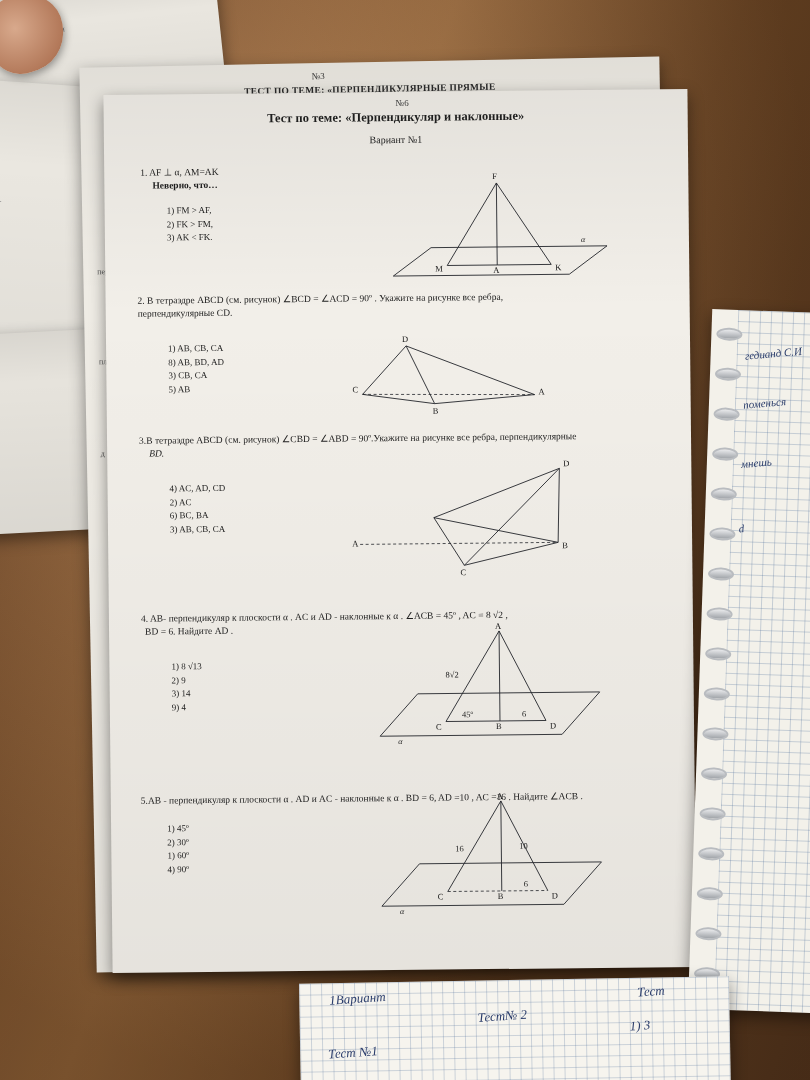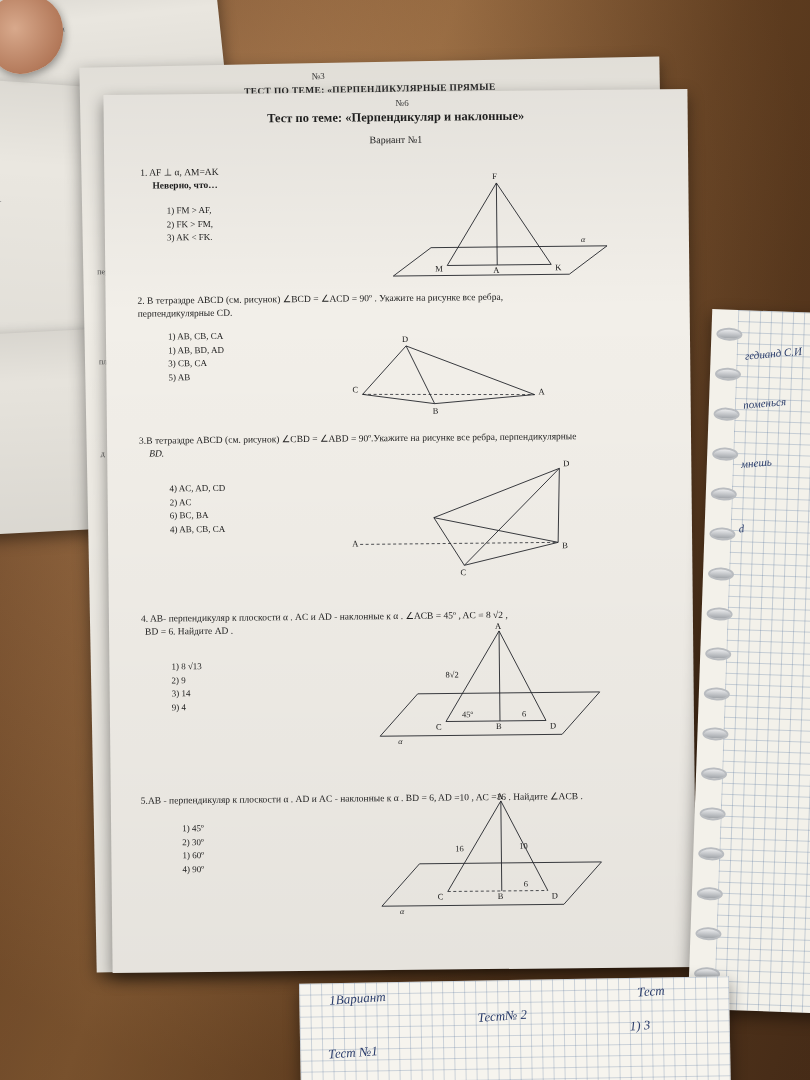--- a/index.html
+++ b/index.html
@@ -229,23 +229,23 @@
       <text class="lbl2" x="108" y="10">F</text>
       <text class="lbl2" x="50" y="102">M</text>
       <text class="lbl2" x="108" y="104">A</text>
       <text class="lbl2" x="170" y="102">K</text>
       <text class="lbl" x="196" y="74">α</text>
     </svg>
   </div>
 
   <div class="q" style="left:32px;top:200px;width:520px">2. В тетраэдре ABCD (см. рисунок) ∠BCD = ∠ACD = 90º . Укажите на рисунке все ребра,</div>
   <div class="q" style="left:32px;top:213px;width:520px">перпендикулярные CD.</div>
-  <div class="opts" style="left:62px;top:236px">
+  <div class="opts" style="left:62px;top:248px">
     <div>1) AB, CB, CA</div>
-    <div>1) AB, BD, AD</div>
+    <div>8) AB, BD, AD</div>
     <div>3) CB, CA</div>
     <div>5) AB</div>
   </div>
 
   <div class="fig" style="left:240px;top:238px">
     <svg width="260" height="90" viewBox="0 0 260 90">
       <path class="ln" d="M60,16 L16,64"></path>
       <path class="ln" d="M60,16 L88,74"></path>
       <path class="ln" d="M60,16 L188,66"></path>
       <path class="ln" d="M16,64 L88,74"></path>
@@ -257,21 +257,21 @@
       <text class="lbl2" x="192" y="66">A</text>
     </svg>
   </div>
 
   <div class="q" style="left:32px;top:340px;width:530px">3.В тетраэдре ABCD (см. рисунок) ∠CBD = ∠ABD = 90º.Укажите на рисунке все ребра, перпендикулярные</div>
   <div class="q" style="left:42px;top:353px;width:530px;font-style:italic">BD.</div>
   <div class="opts" style="left:62px;top:388px">
     <div>4) AC, AD, CD</div>
     <div>2) AC</div>
     <div>6) BC, BA</div>
-    <div>4) AB, CB, CA</div>
+    <div>3) AB, CB, CA</div>
   </div>
 
   <div class="fig" style="left:230px;top:368px">
     <svg width="280" height="130" viewBox="0 0 280 130">
       <path class="ln" d="M222,10 L96,58"></path>
       <path class="ln" d="M222,10 L220,84"></path>
       <path class="ln" d="M222,10 L126,106"></path>
       <path class="ln" d="M96,58 L220,84"></path>
       <path class="ln" d="M96,58 L126,106"></path>
       <path class="ln" d="M126,106 L220,84"></path>
@@ -304,21 +304,21 @@
       <text class="lbl2" x="146" y="108">B</text>
       <text class="lbl2" x="200" y="108">D</text>
       <text class="lbl2" x="96" y="56">8√2</text>
       <text class="lbl2" x="112" y="96">45º</text>
       <text class="lbl2" x="172" y="96">6</text>
       <text class="lbl" x="48" y="122">α</text>
     </svg>
   </div>
 
   <div class="q" style="left:30px;top:700px;width:545px">5.AB - перпендикуляр к плоскости α . AD и AC - наклонные к α . BD = 6, AD =10 , AC =16 . Найдите ∠ACB .</div>
-  <div class="opts" style="left:71px;top:728px">
+  <div class="opts" style="left:56px;top:728px">
     <div>1)   45º</div>
     <div>2)   30º</div>
     <div>1)   60º</div>
     <div>4)   90º</div>
   </div>
 
   <div class="fig" style="left:240px;top:700px">
     <svg width="280" height="130" viewBox="0 0 280 130">
       <path class="ln" d="M30,114 L68,72 L250,72 L212,114 Z"></path>
       <path class="ln" d="M150,10 L150,100"></path>

